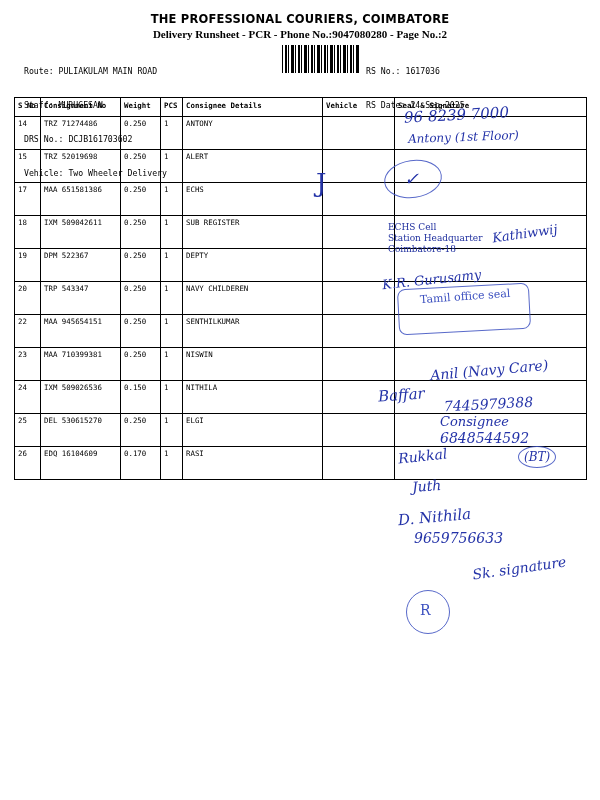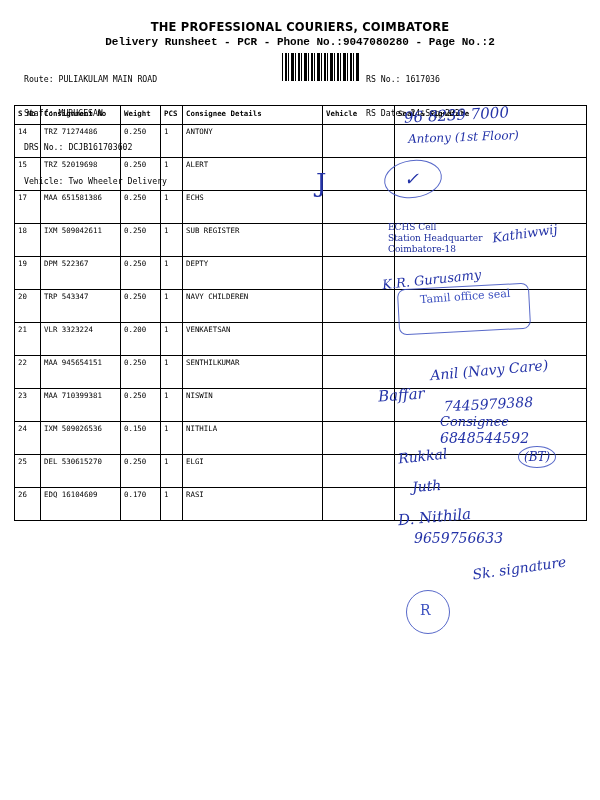--- a/index.html
+++ b/index.html
@@ -12,33 +12,33 @@
     background: #ffffff;
     font-family: "DejaVu Sans Mono", monospace;
     color: #000000;
     overflow: hidden;
   }
   .page {
     position: relative;
     width: 600px;
     height: 576px;
     box-sizing: border-box;
-    padding: 18px 14px 0 14px;
+    padding: 10px 14px 0 14px;
   }
   .doc-title {
     text-align: center;
     font-family: "DejaVu Sans", sans-serif;
     font-weight: bold;
     font-size: 11.5px;
     letter-spacing: 0.2px;
     margin: 2px 0 2px 0;
   }
   .doc-subtitle {
     text-align: center;
-    font-family: Liberation Mono, monospace;
+    font-family: Liberation Serif, serif;
     font-weight: bold;
     font-size: 11px;
     margin: 0 0 3px 0;
   }
   .meta {
     position: relative;
     height: 46px;
   }
   .meta-left {
     position: absolute;
@@ -236,29 +236,20 @@
       <tr>
         <td>20</td>
         <td>TRP 543347</td>
         <td class="cell-weight">0.250</td>
         <td class="cell-pcs">1</td>
         <td>NAVY  CHILDEREN</td>
         <td></td>
         <td></td>
       </tr>
       <tr>
-        <td>21</td>
-        <td>VLR 3323224</td>
-        <td class="cell-weight">0.200</td>
-        <td class="cell-pcs">1</td>
-        <td>VENKAETSAN</td>
-        <td></td>
-        <td></td>
-      </tr>
-      <tr>
         <td>22</td>
         <td>MAA 945654151</td>
         <td class="cell-weight">0.250</td>
         <td class="cell-pcs">1</td>
         <td>SENTHILKUMAR</td>
         <td></td>
         <td></td>
       </tr>
       <tr>
         <td>23</td>

